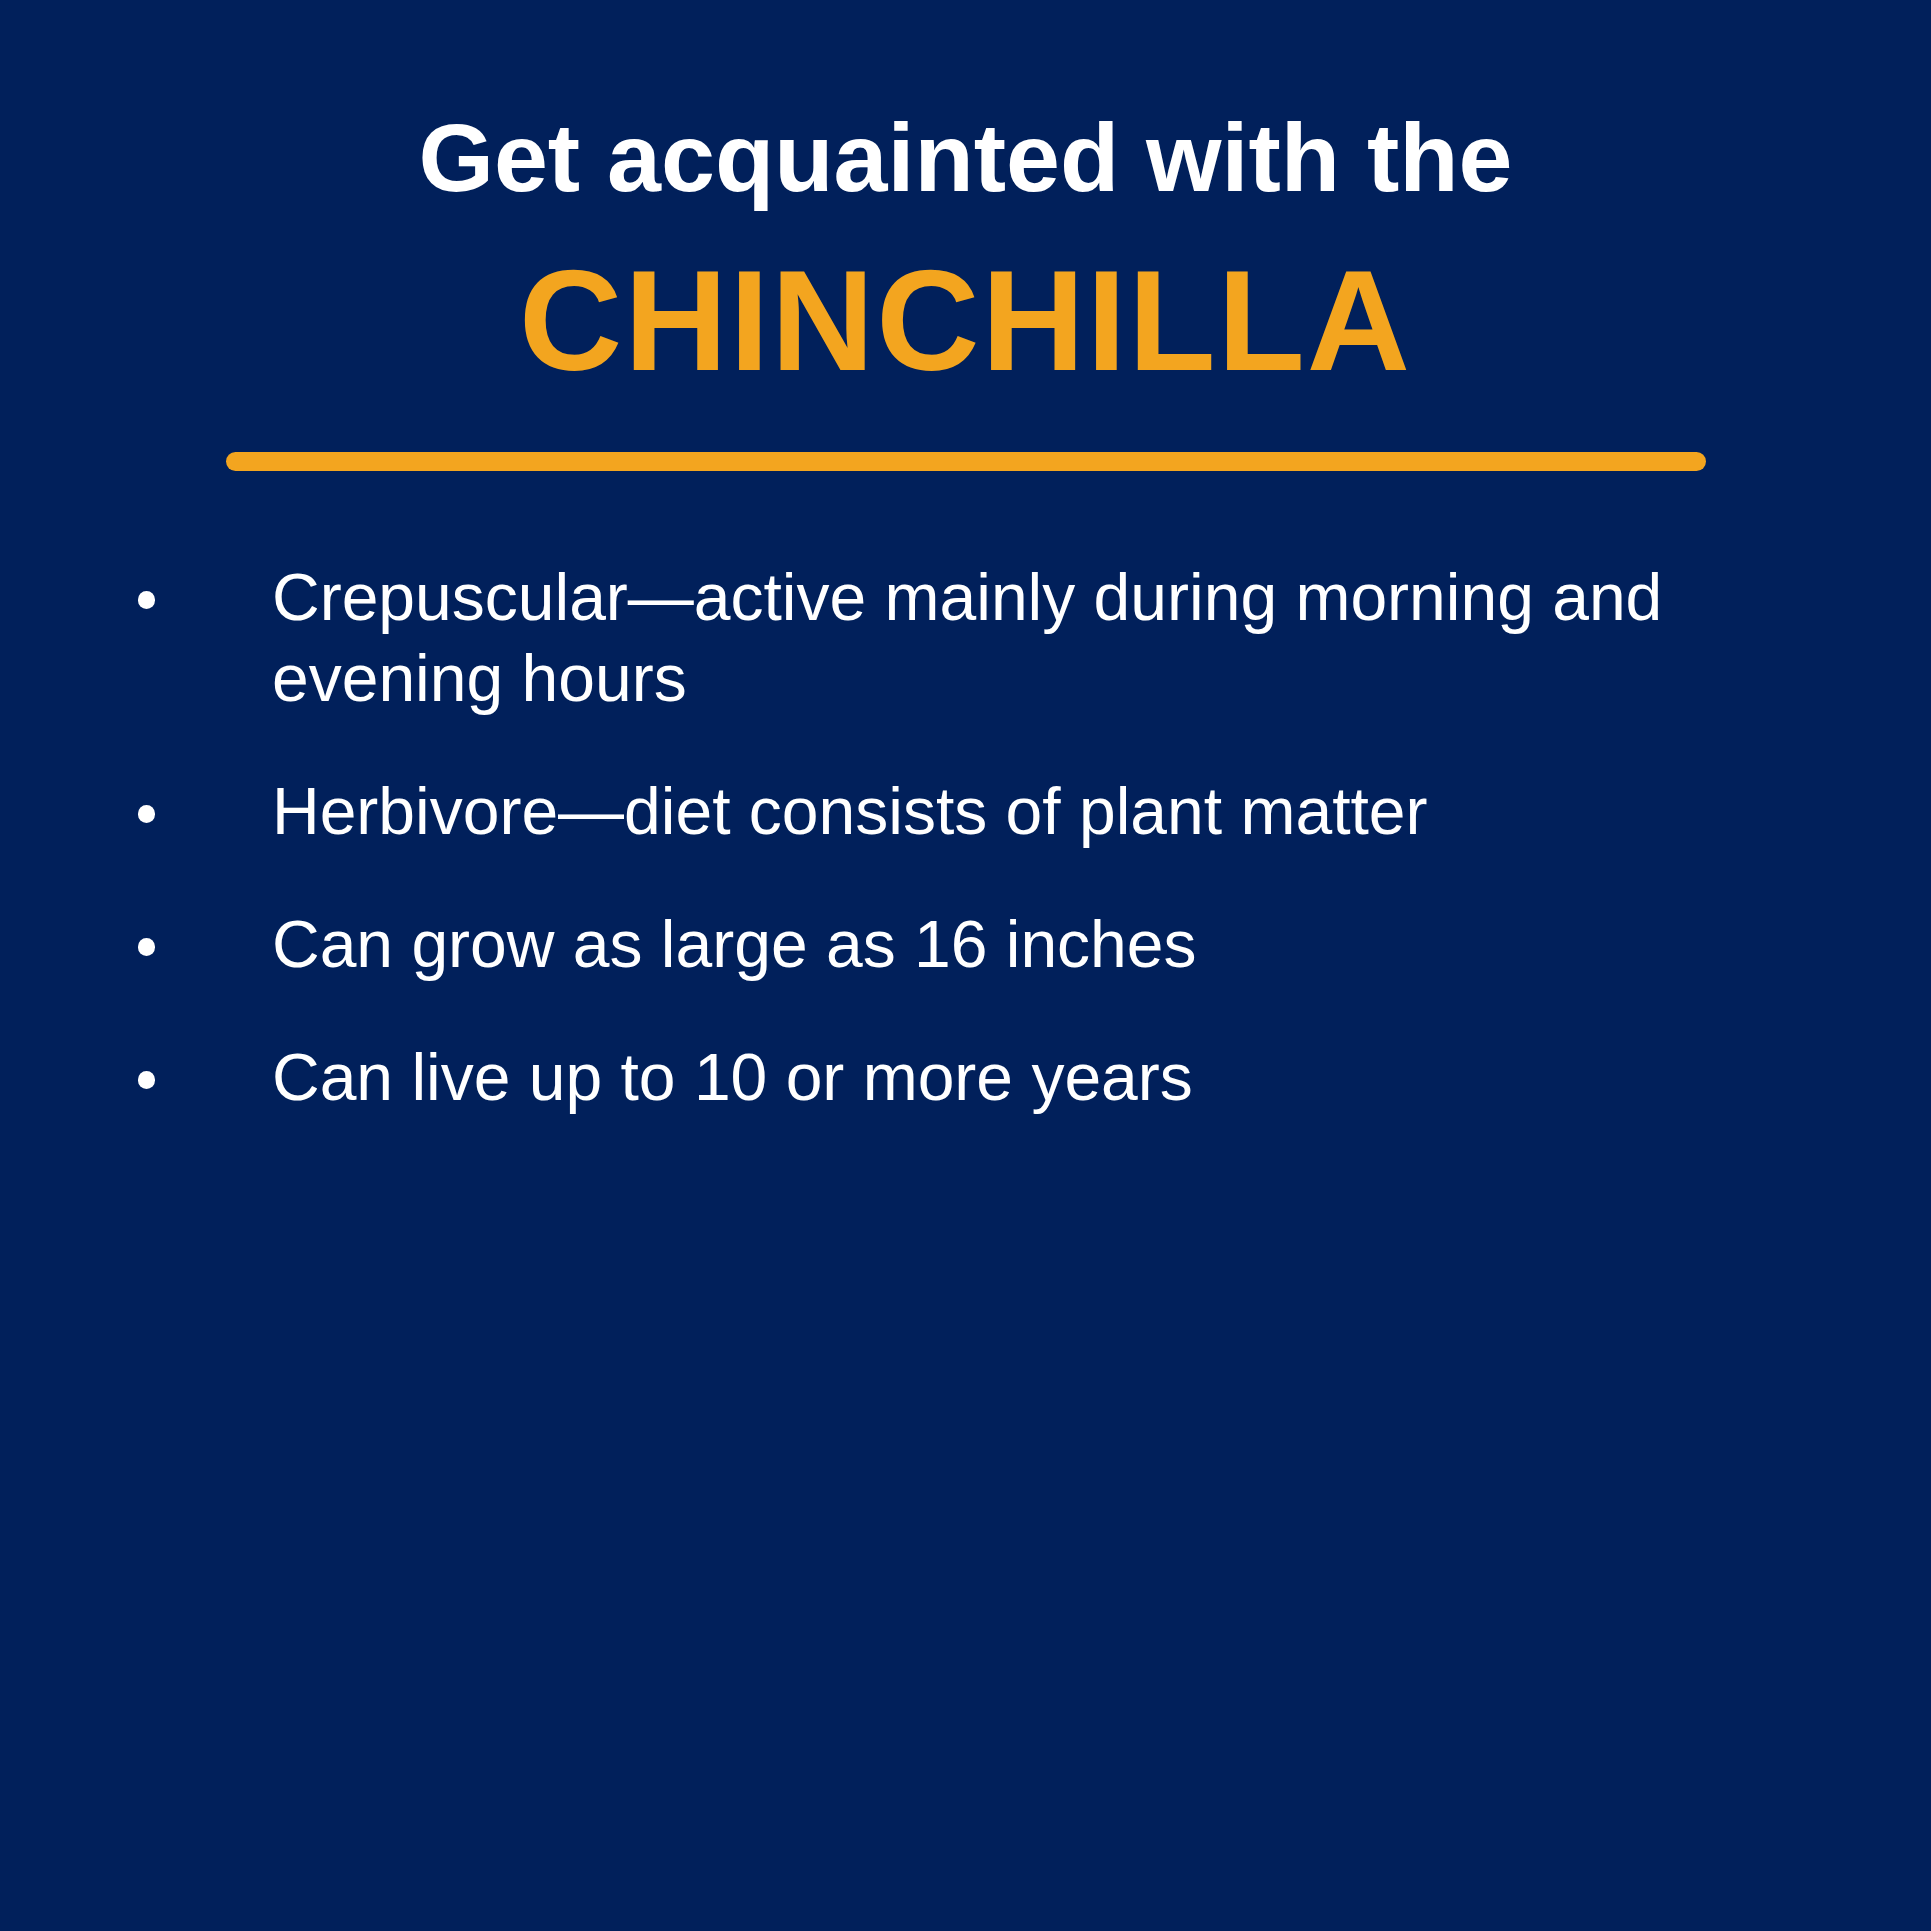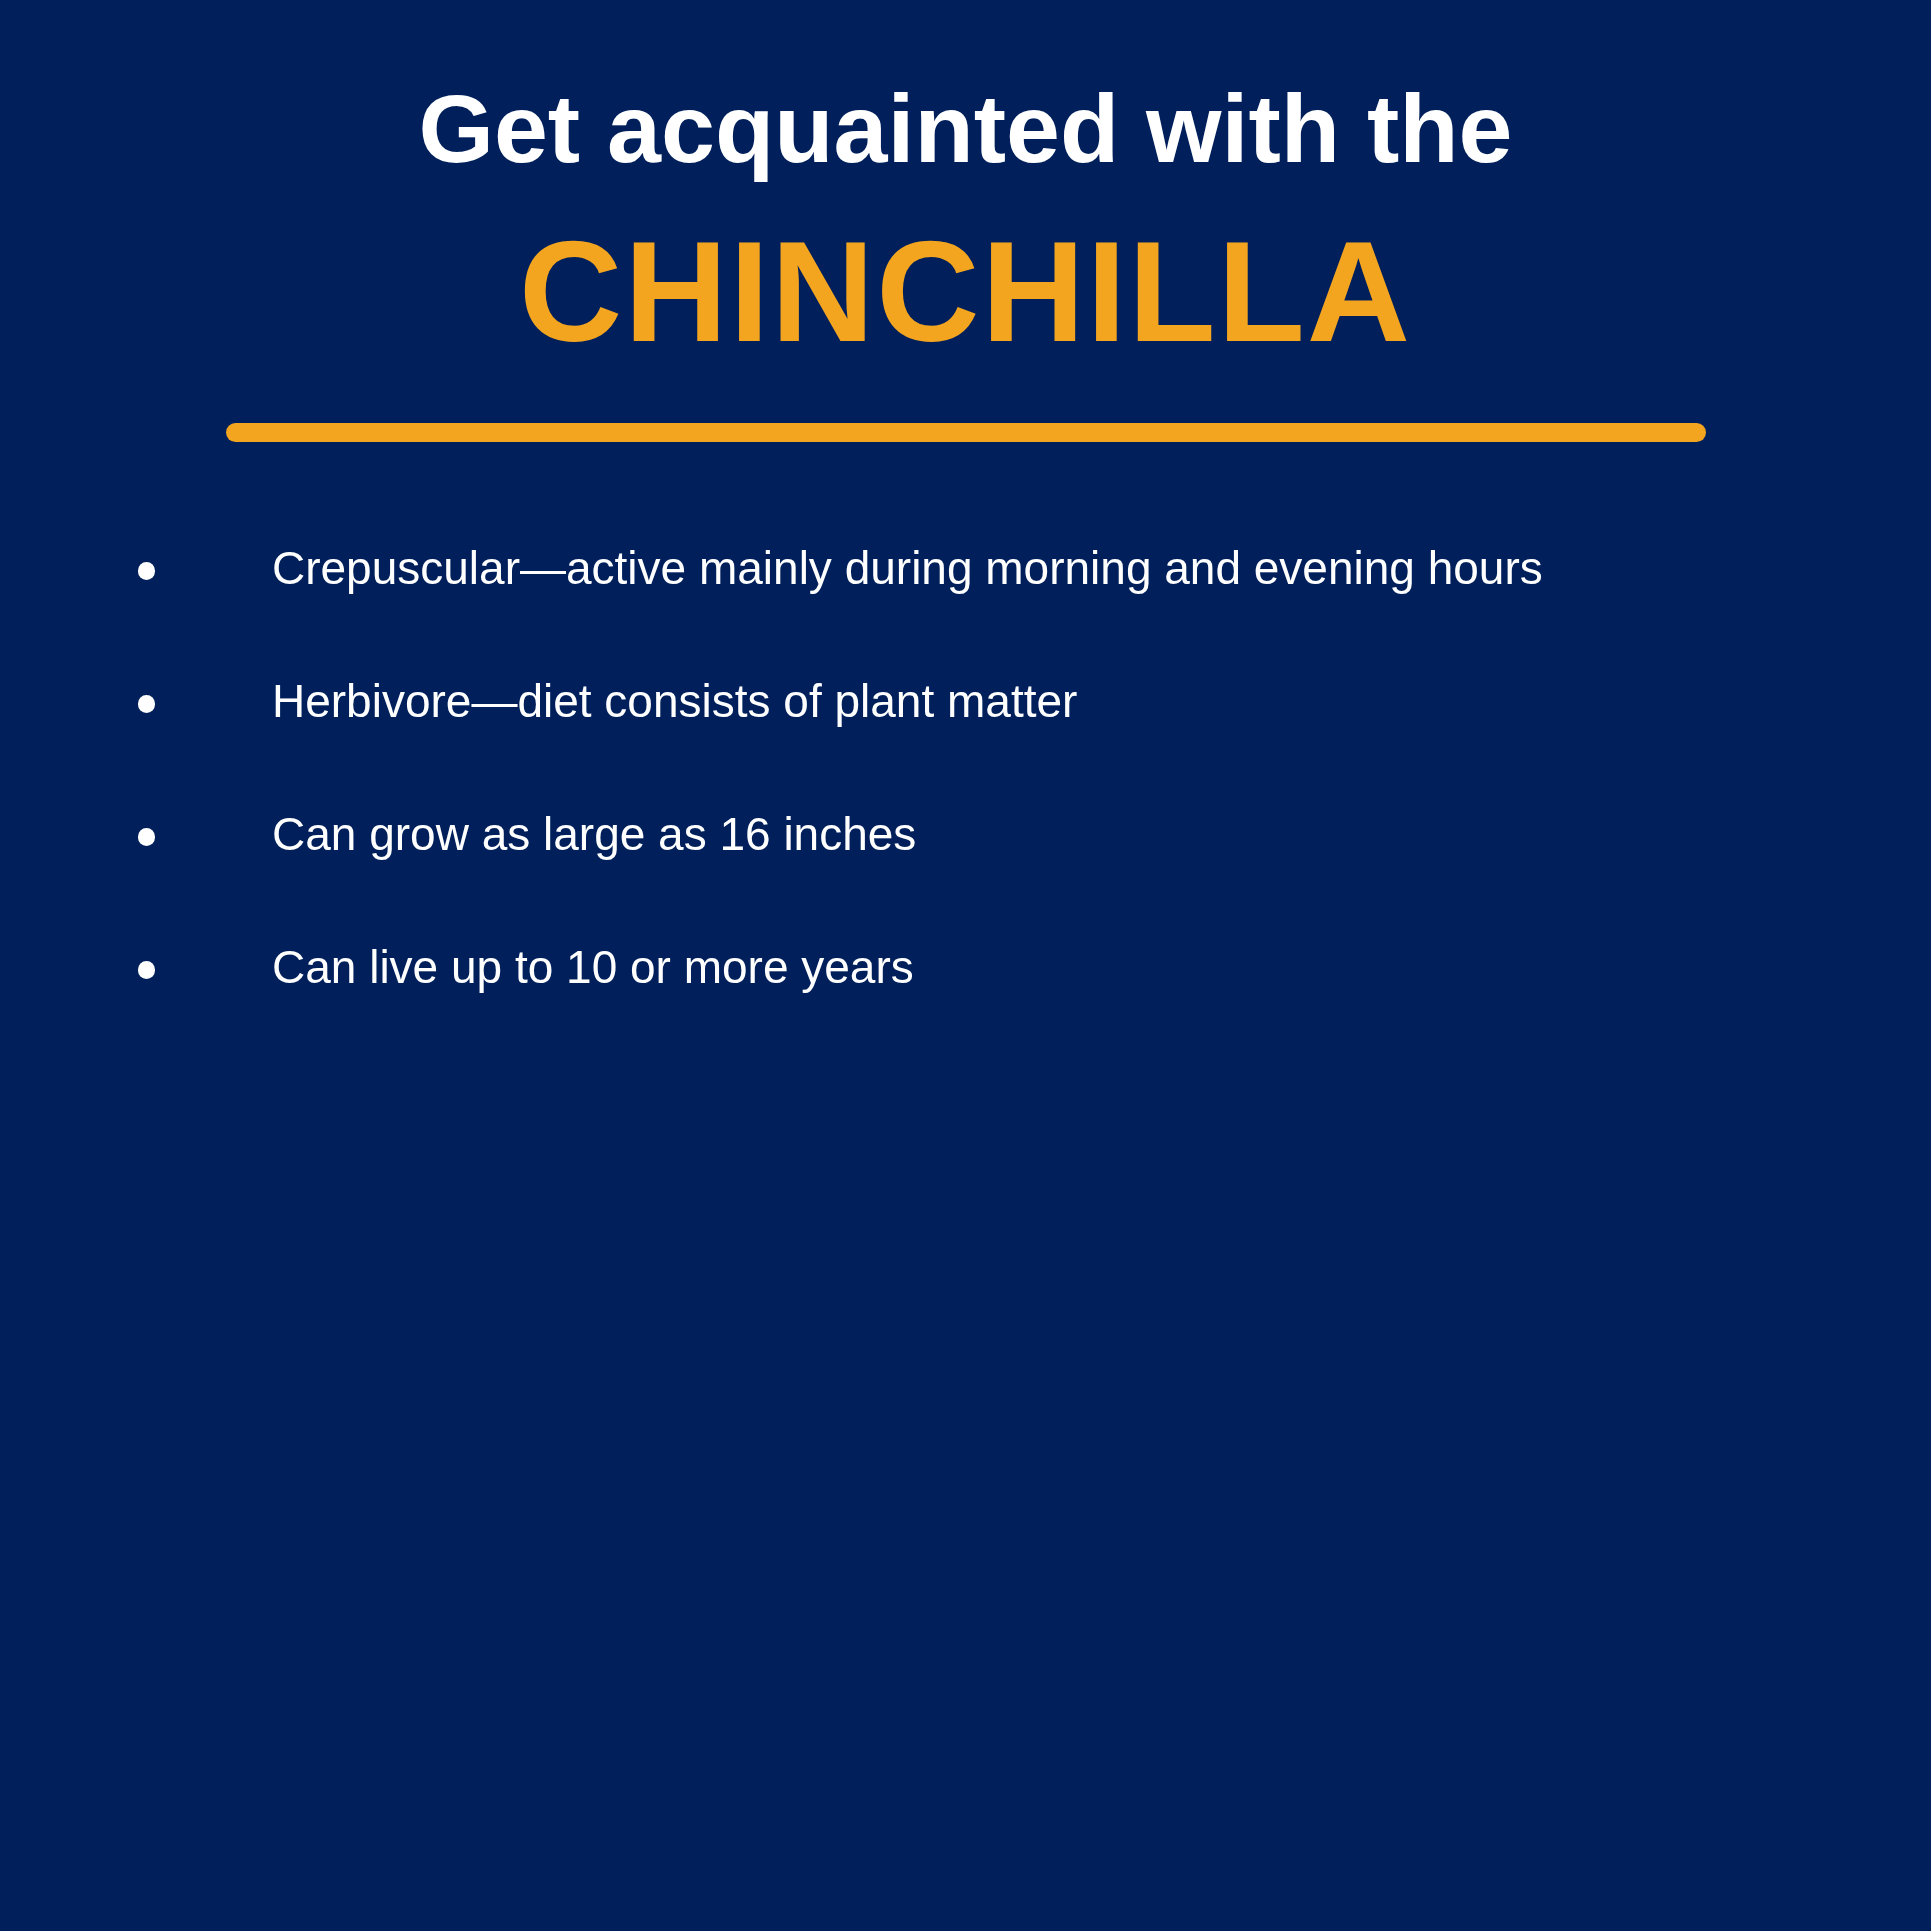--- a/index.html
+++ b/index.html
@@ -14,21 +14,21 @@
     overflow: hidden;
   }
   body {
     background: var(--background, #01205B);
     font-family: "Liberation Sans", "DejaVu Sans", sans-serif;
     color: var(--text-white, #FFFFFF);
   }
   .card {
     width: 1931px;
     height: 1704px;
-    padding-top: 73px;
+    padding-top: 102px;
     position: relative;
   }
   .eyebrow {
     text-align: center;
     font-size: 97px;
     line-height: 111px;
     font-weight: 700;
     color: var(--text-white, #FFFFFF);
     letter-spacing: 0px;
   }
@@ -49,21 +49,21 @@
     background: var(--accent-orange, #F3A51F);
   }
   .fact-list {
     margin-top: 86px;
     padding-left: 272px;
     padding-right: 249px;
     list-style: none;
   }
   .fact {
     position: relative;
-    font-size: 46px;
+    font-size: 66px;
     line-height: 81px;
     font-weight: 400;
     color: var(--text-white, #FFFFFF);
     margin-bottom: 52px;
   }
   .fact:last-child { margin-bottom: 16px; }
   .bullet-dot {
     position: absolute;
     left: -134px;
     top: 34px;

